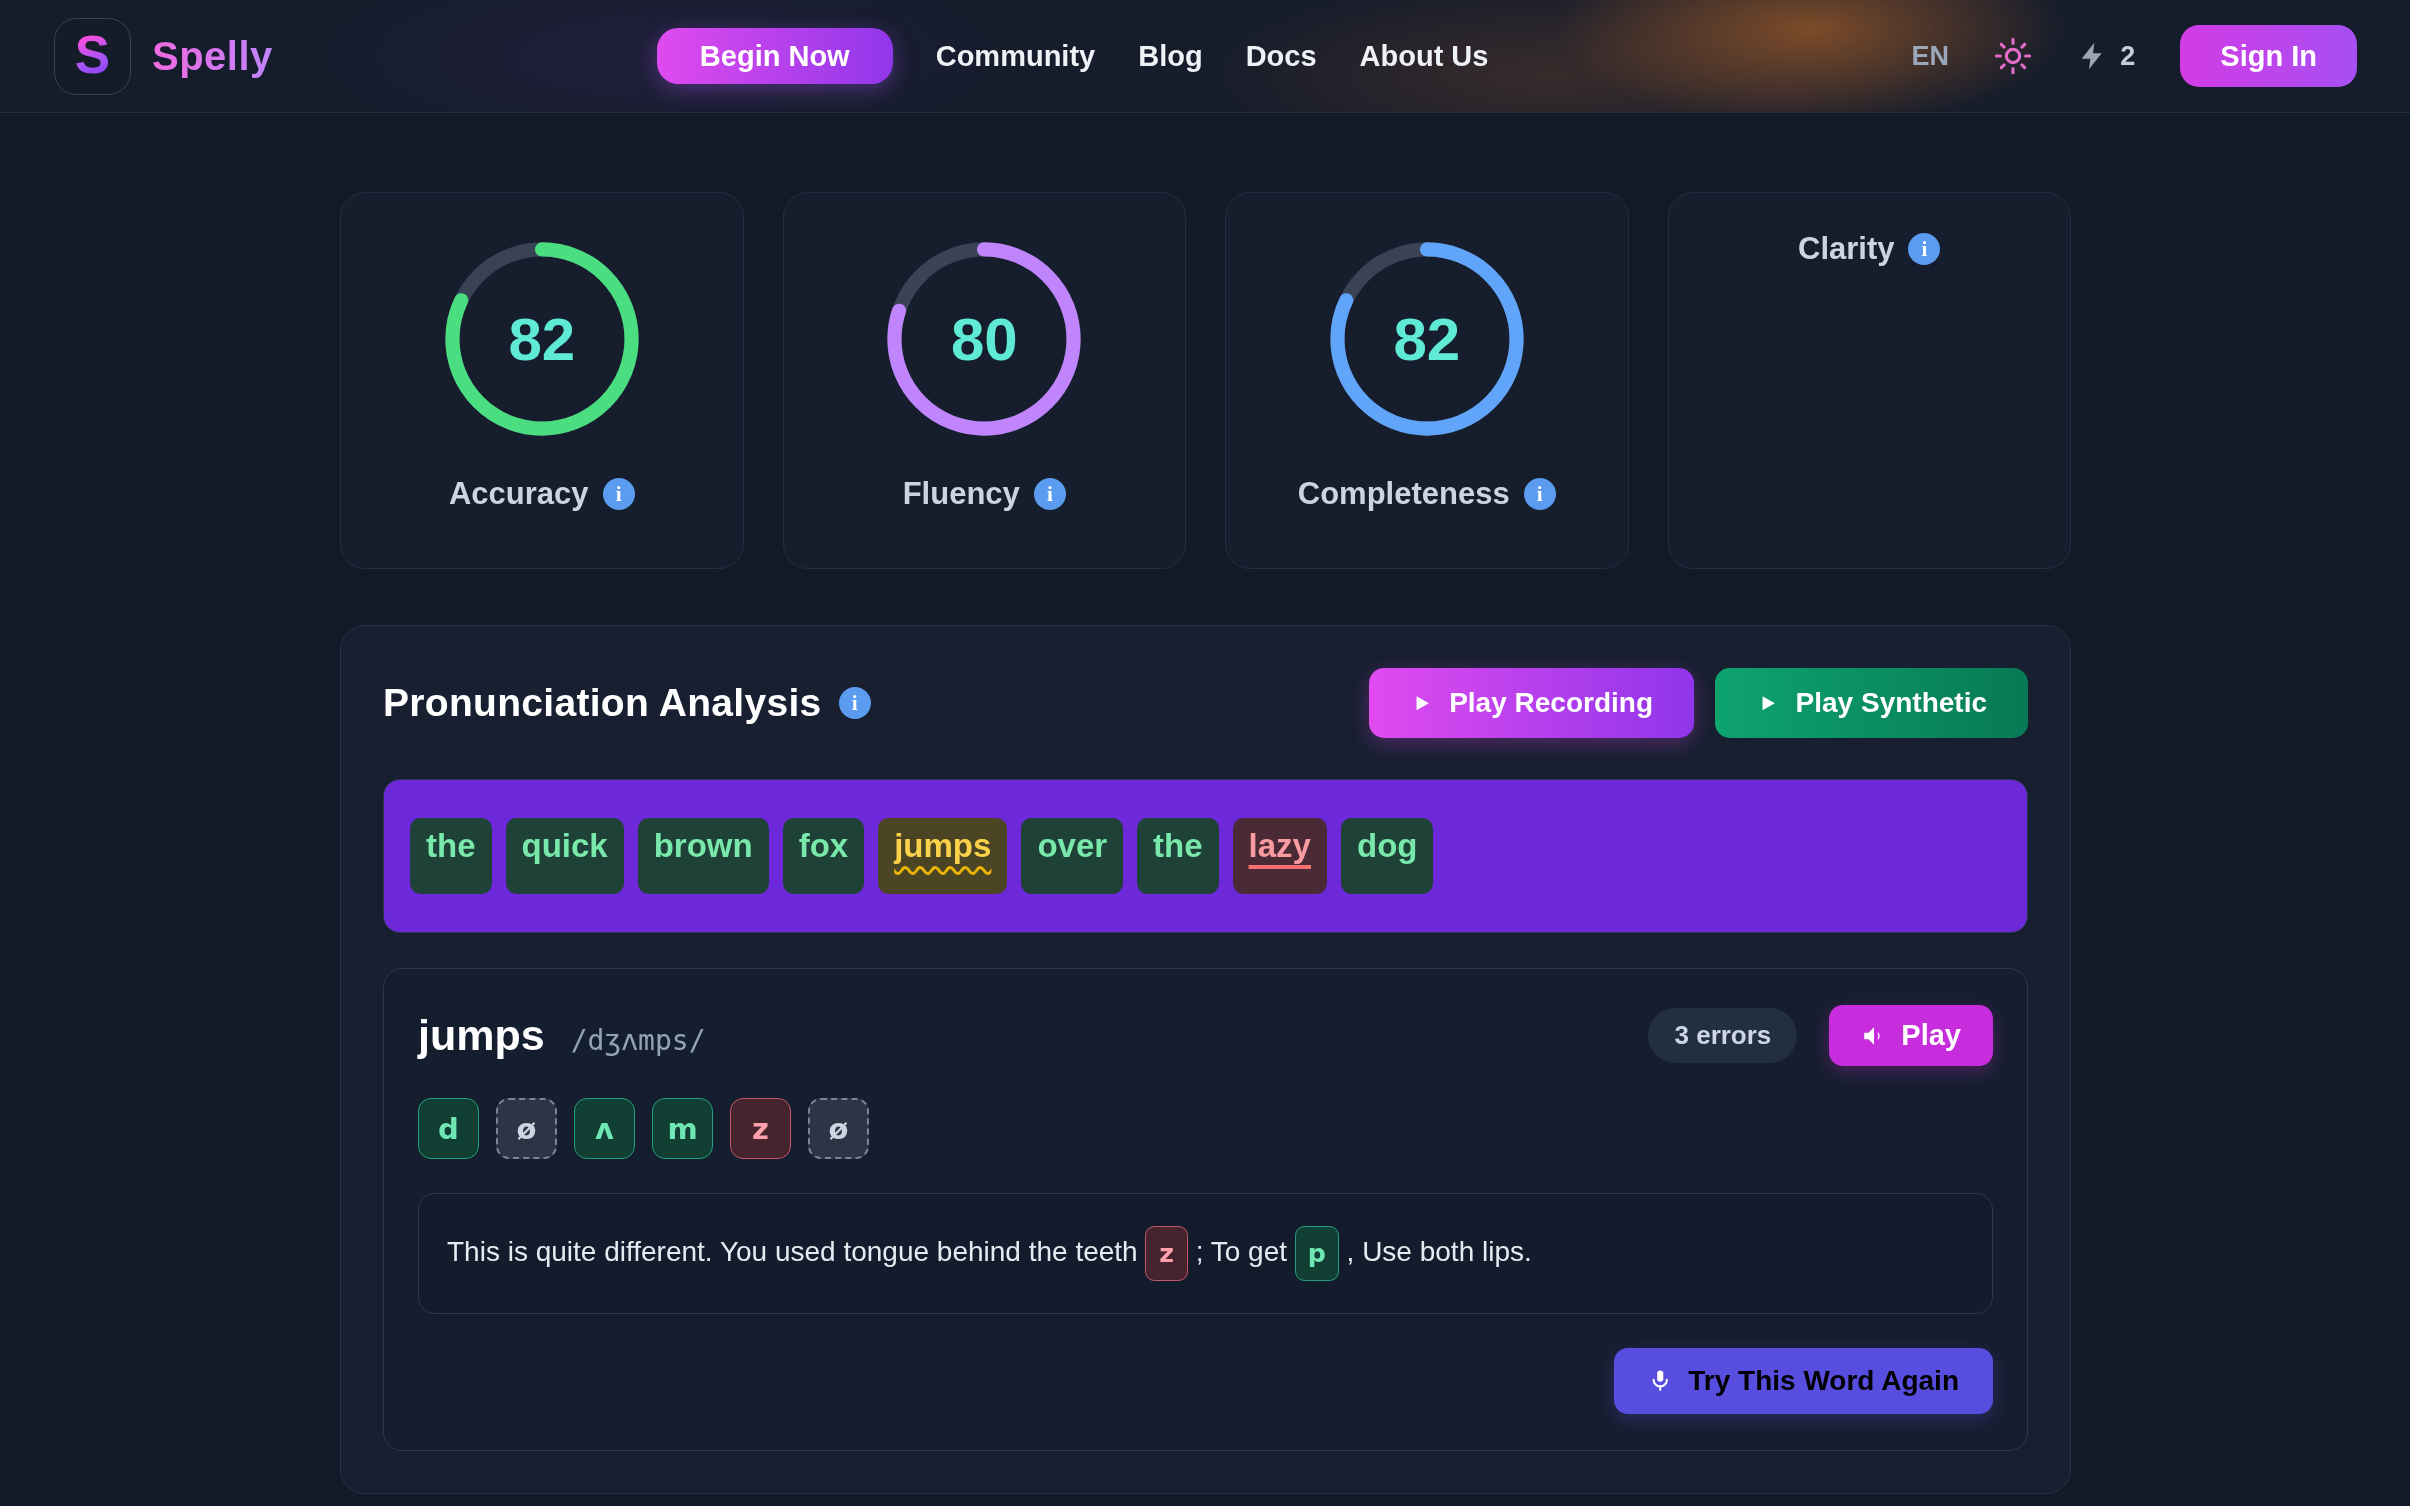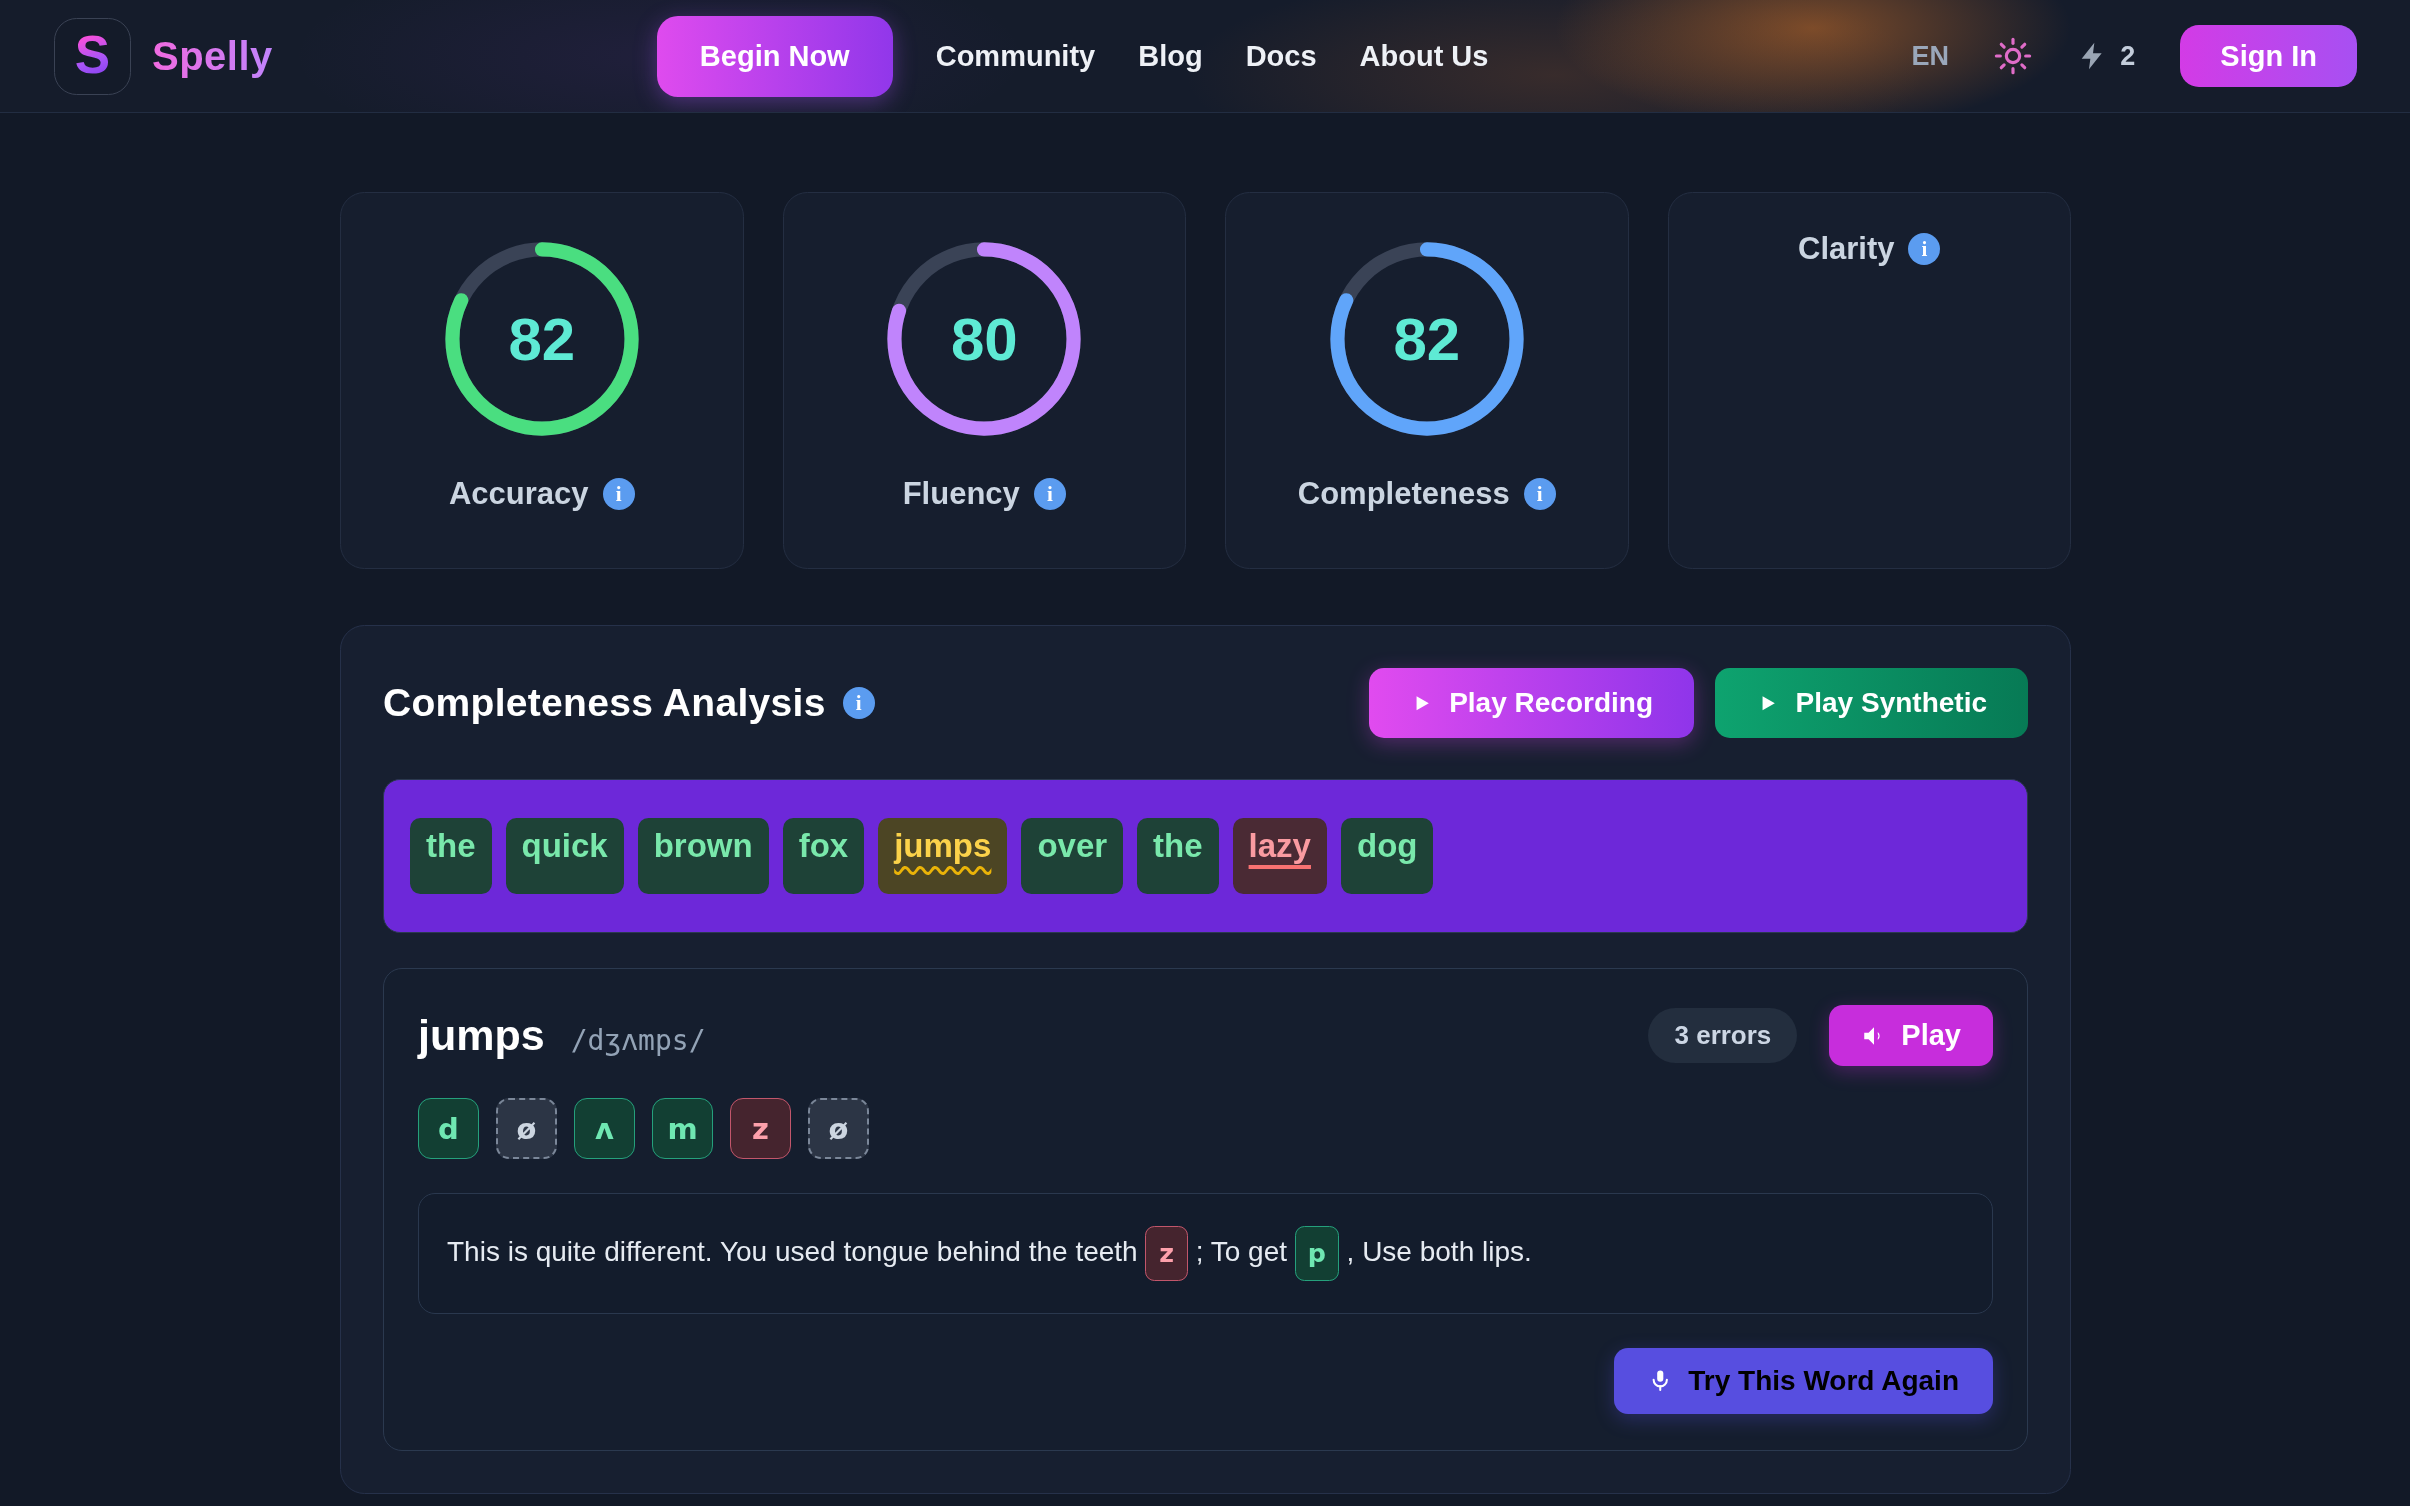--- a/index.html
+++ b/index.html
@@ -48,21 +48,21 @@
     -webkit-background-clip: text; background-clip: text; color: transparent;
     transform: translateY(-1.9px);
   }
   .brand {
     font-size: 40px; font-weight: 800; letter-spacing: 0.5px;
     background: linear-gradient(90deg, #f06ae0, #c084fc);
     -webkit-background-clip: text; background-clip: text; color: transparent;
   }
   .nav-center { display: flex; align-items: center; gap: 43px; margin-left: 384px; }
   .begin-btn {
-    height: 81px; padding: 0 43px; border: none; cursor: pointer;
+    height: 56px; padding: 0 43px; border: none; cursor: pointer;
     border-radius: 21px; font-size: 29px; font-weight: 700; color: #fff;
     font-family: inherit;
     background: linear-gradient(90deg, #df4bee, #9137ea);
     box-shadow: 0 5.6px 22.6px rgba(168,85,247,0.35);
   }
   .nav-link {
     font-size: 29px; font-weight: 600; color: #eef1f6; text-decoration: none; cursor: pointer;
   }
   .nav-right { margin-left: auto; display: flex; align-items: center; gap: 45px; }
   .lang { font-size: 27px; font-weight: 700; color: #9aa7ba; cursor: pointer; }
@@ -314,21 +314,21 @@
         <div class="card-label-row">
           <span class="card-label">Clarity</span>
           <span class="info-icon">i</span>
         </div>
       </div>
     </section>
 
   <section class="panel">
     <div class="panel-head">
       <div class="panel-title-group">
-        <h2 class="panel-title">Completeness Analysis</h2>
+        <h2 class="panel-title">Pronunciation Analysis</h2>
         <span class="info-icon">i</span>
       </div>
       <div class="panel-actions">
         <button class="act-btn btn-rec">
           <svg class="glyph" width="22.6" height="22.6" viewBox="0 0 24 24" fill="#fff">
               <path d="M7 4.5v15l13-7.5-13-7.5z"></path>
             </svg>
           <span>Play Recording</span>
         </button>
         <button class="act-btn btn-syn">

